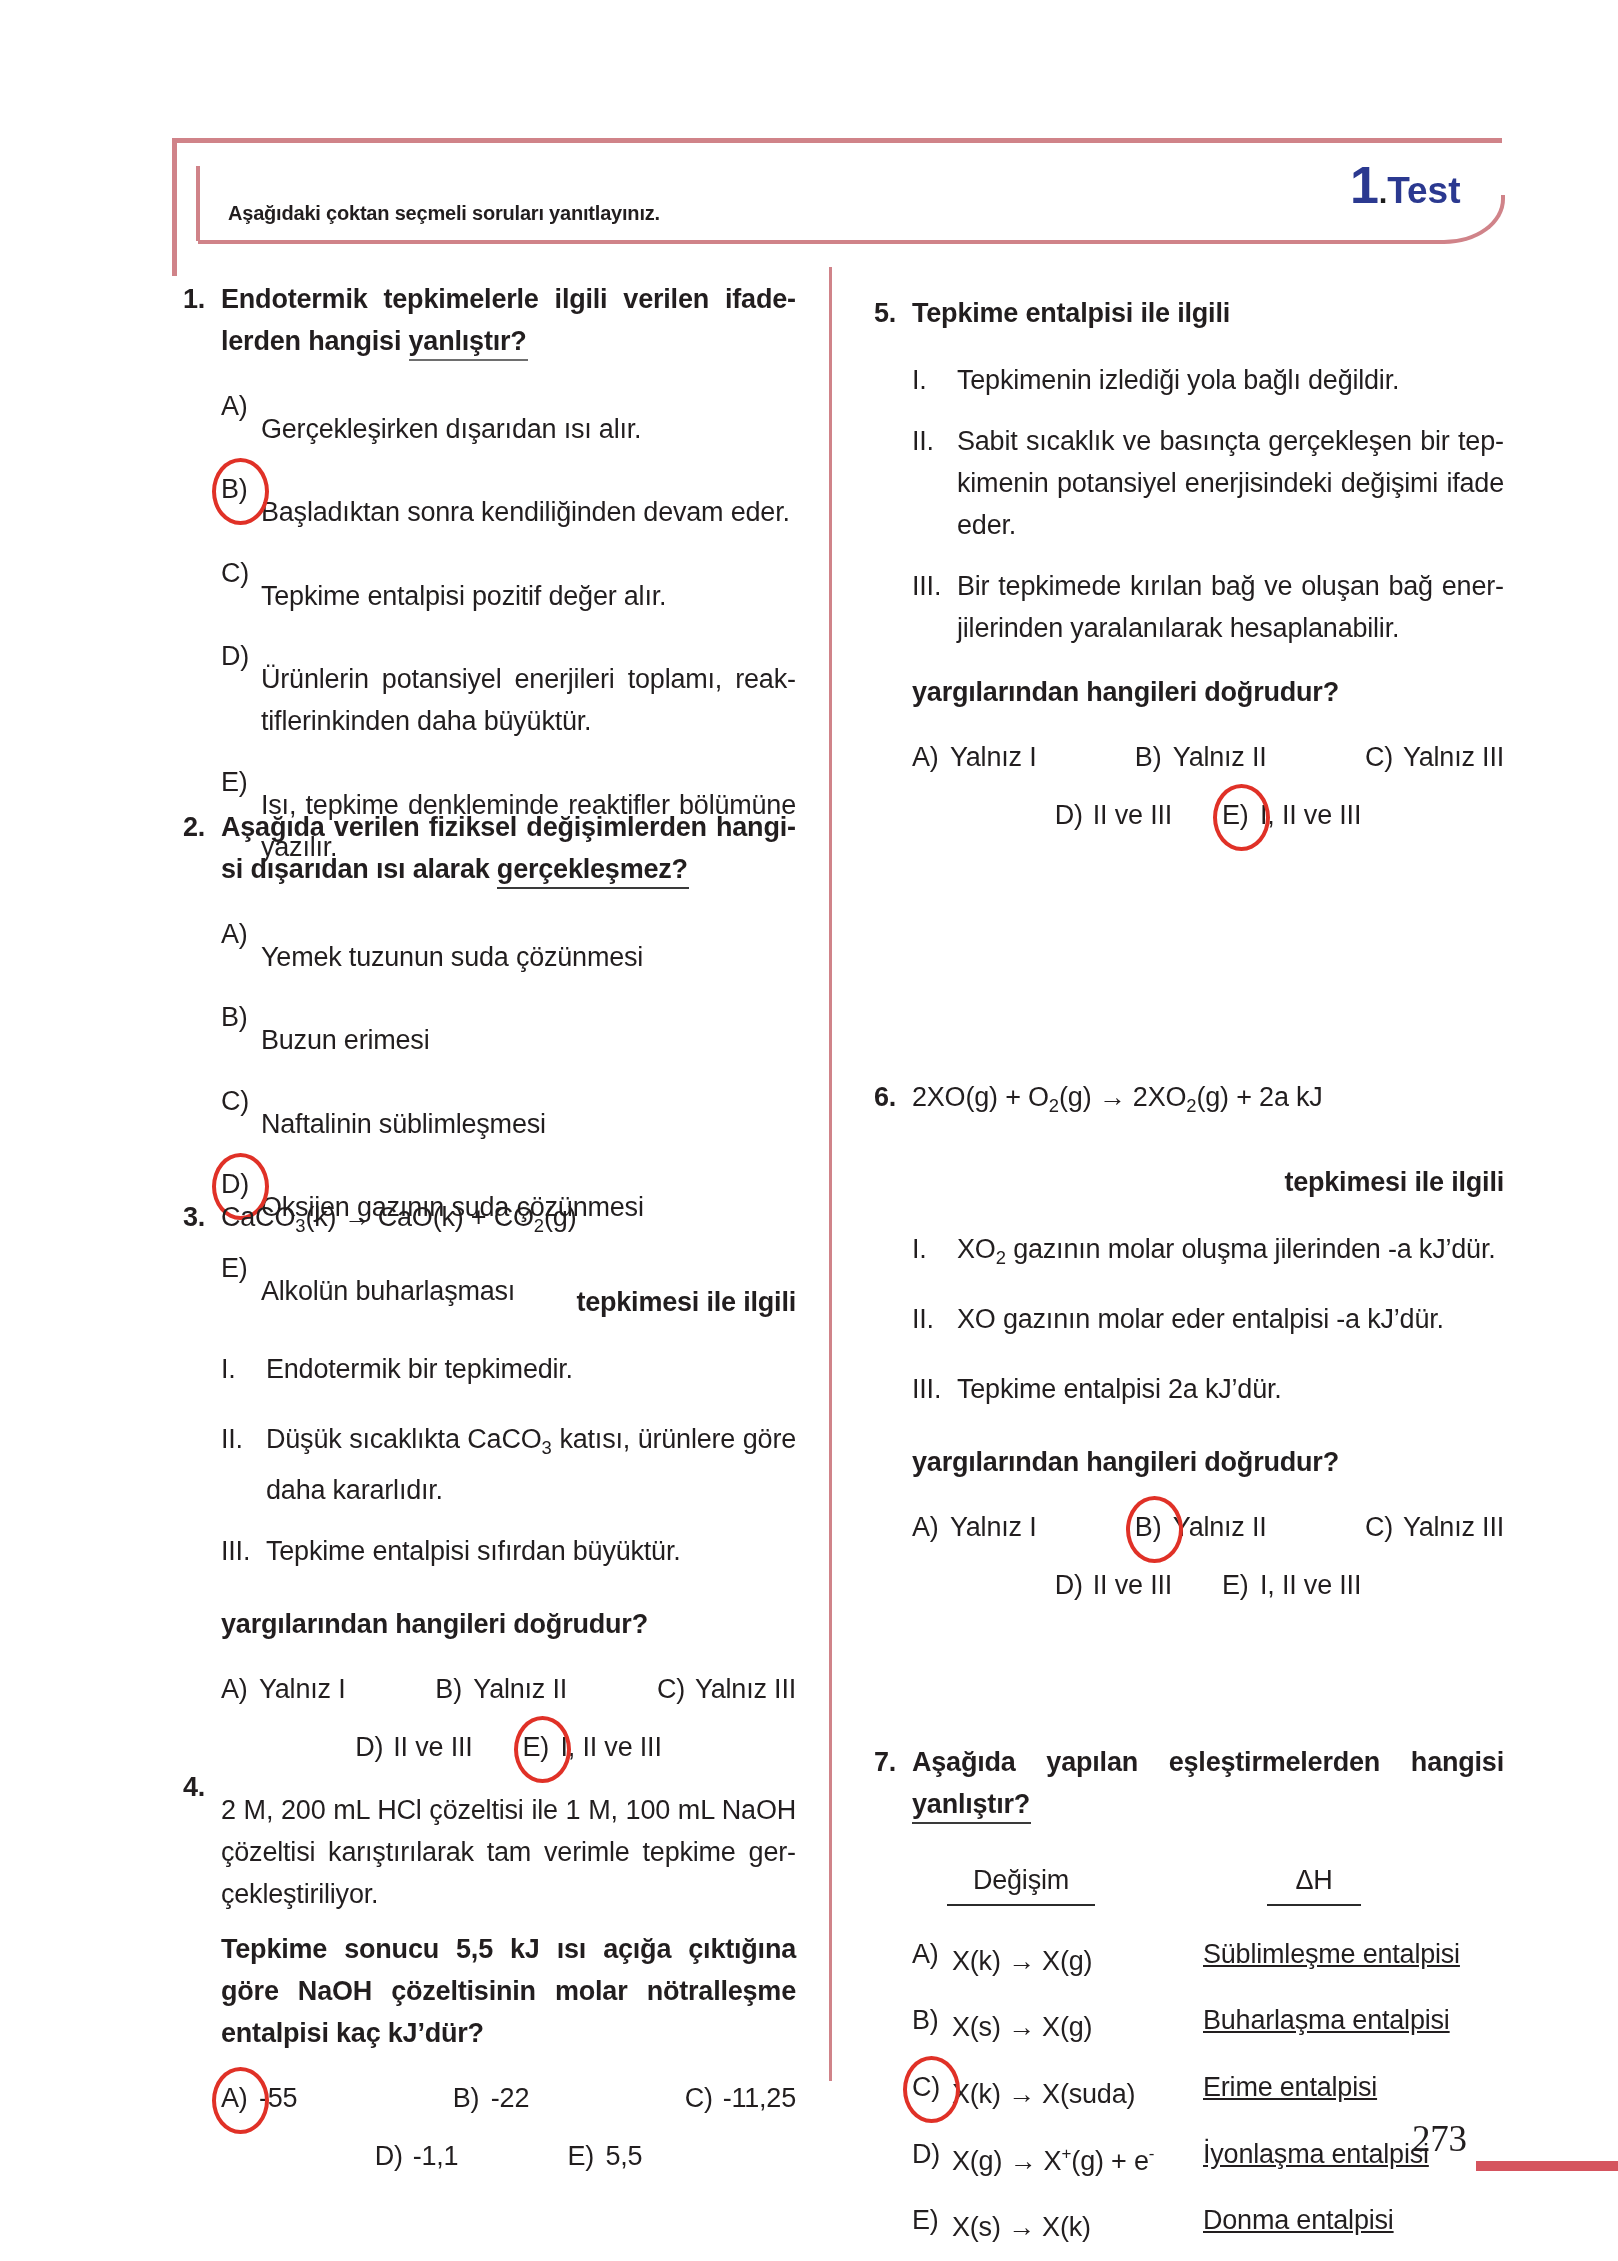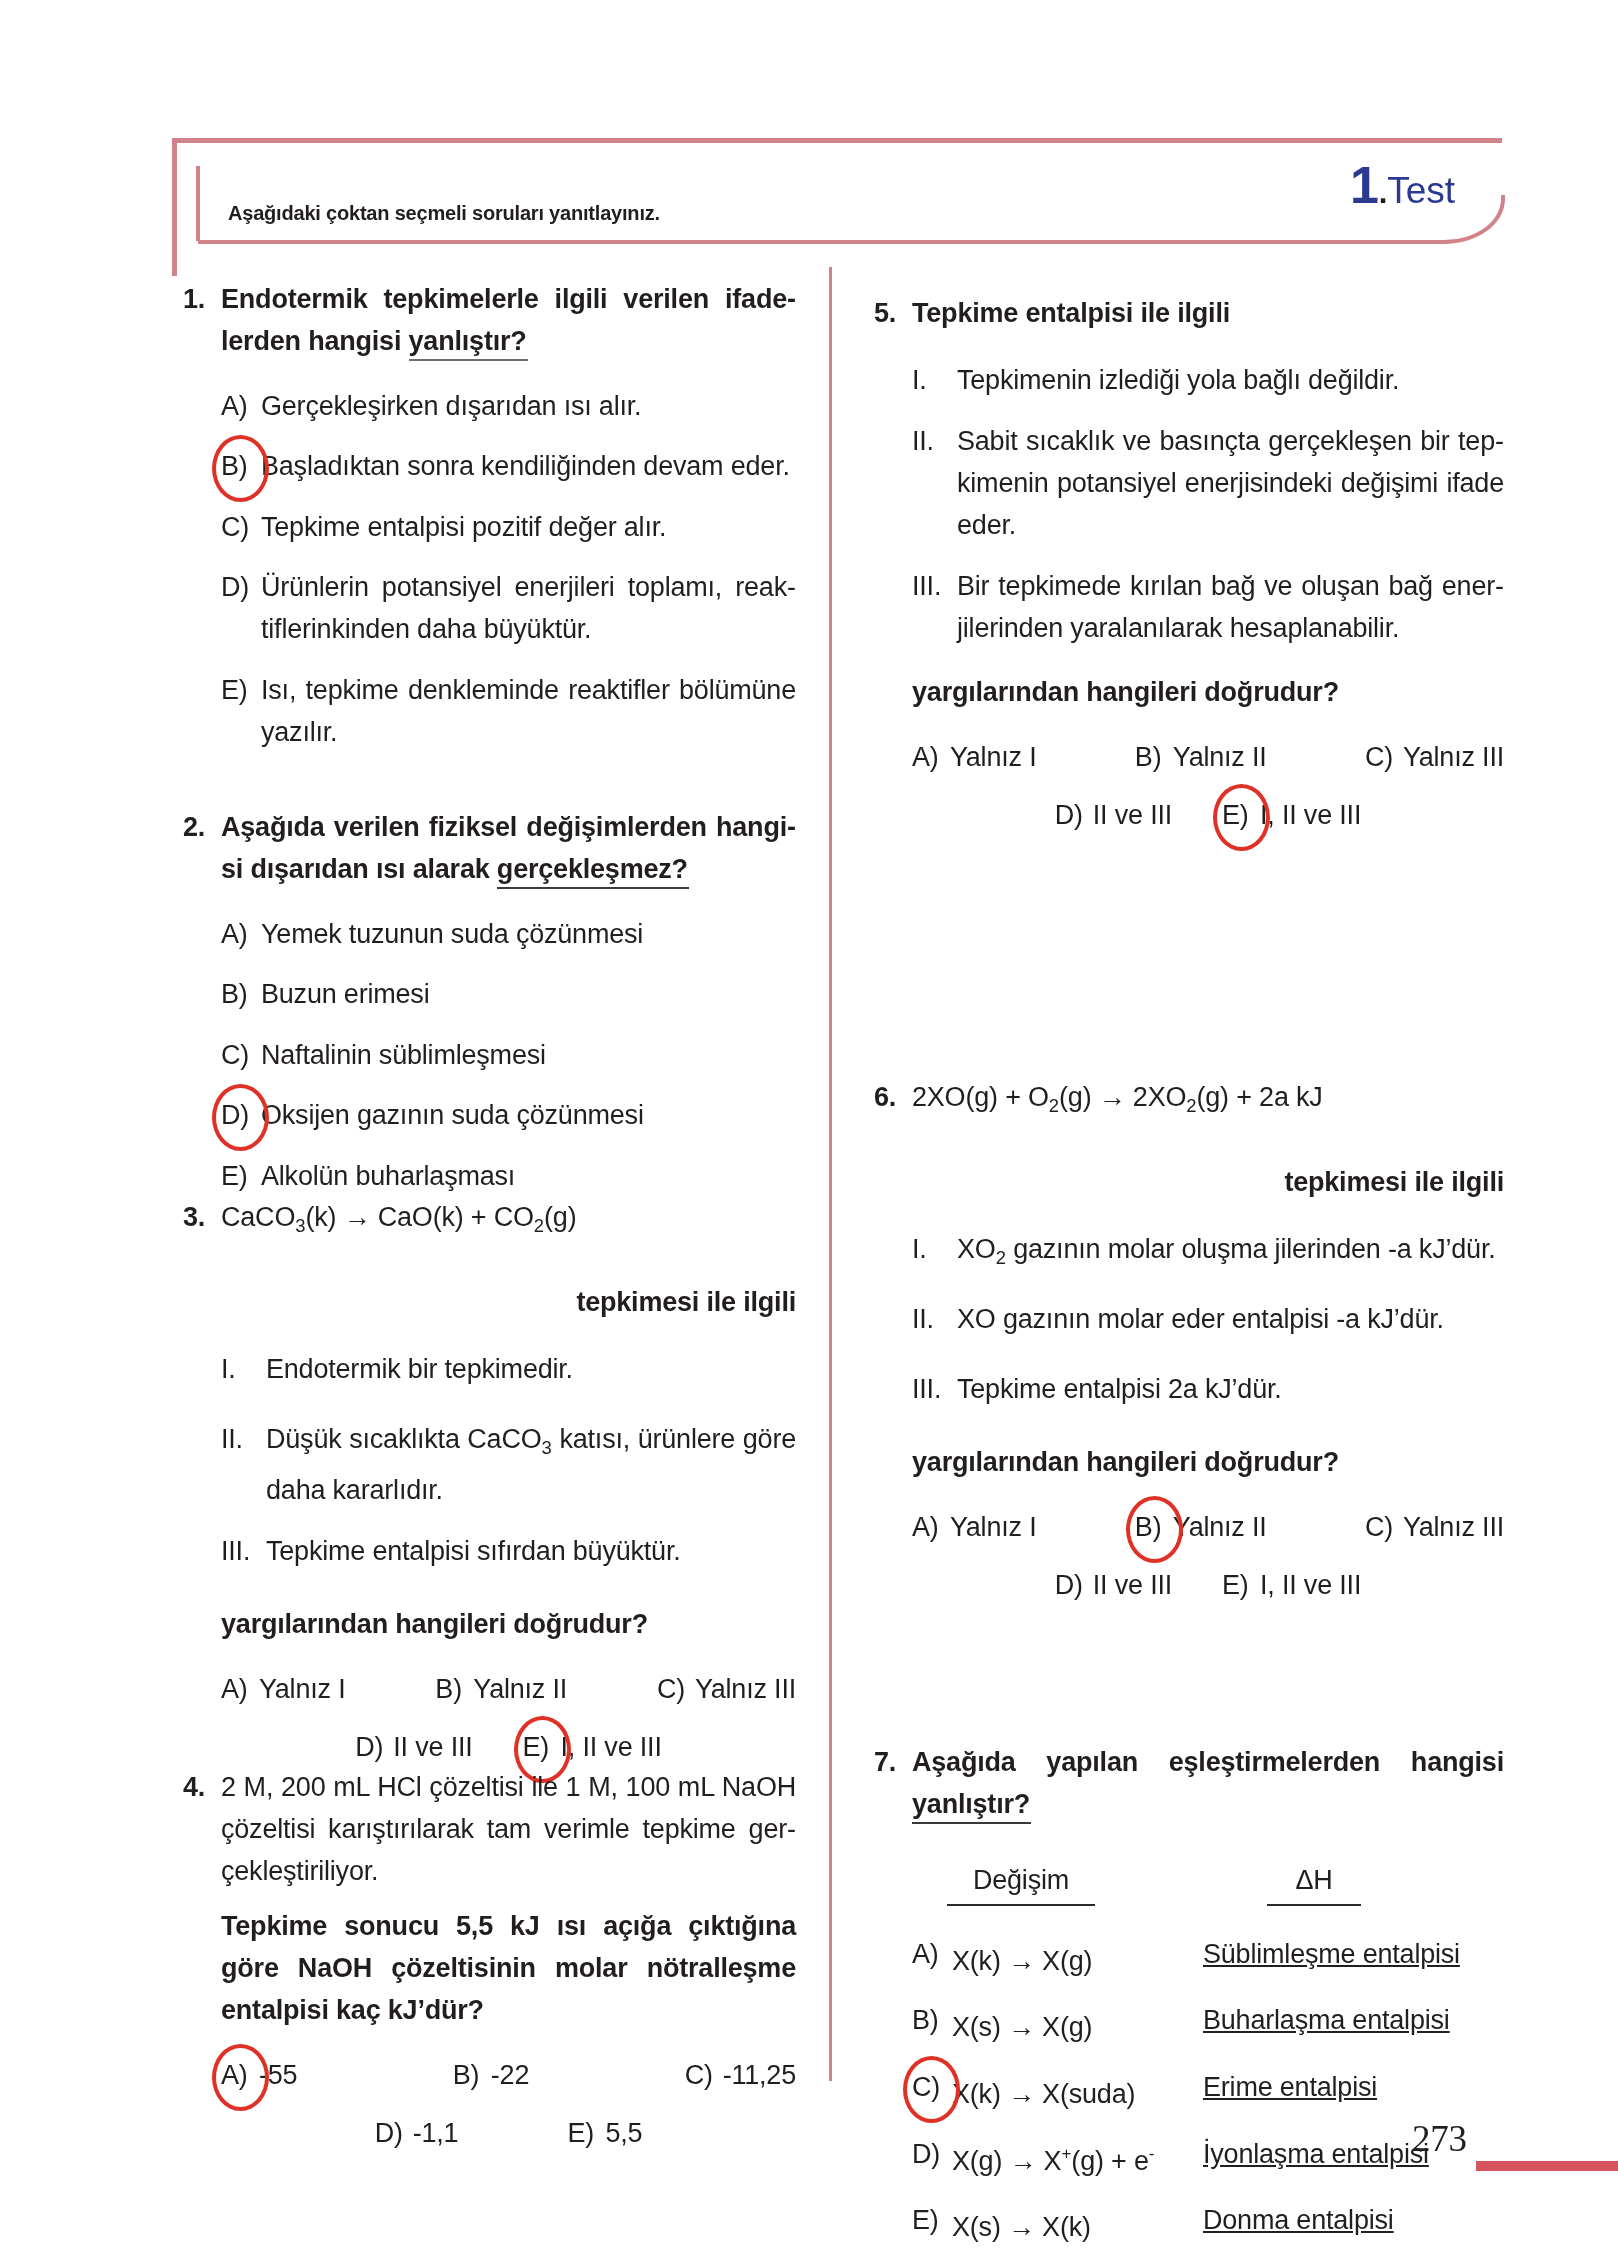--- a/index.html
+++ b/index.html
@@ -19,21 +19,21 @@
   .frame-leftline{left:172px;top:138px;width:4.8px;height:138px;background:var(--frame_pink);}
   .hbox-left{left:196px;top:166px;width:4.1px;height:75px;background:var(--frame_pink);}
   .hbox-curve{left:198px;top:195px;width:1303px;height:45px;
     border-bottom:4.1px solid var(--frame_pink);
     border-right:4.1px solid var(--frame_pink);
     border-bottom-right-radius:61px 45px;}
   .header-title{left:228px;top:196px;font-size:20px;font-weight:bold;line-height:34px;}
   .test-badge{left:1350px;top:164px;display:flex;align-items:baseline;}
   .tb-num{font-size:52px;font-weight:bold;color:var(--test_blue);}
   .tb-dot{font-size:31px;font-weight:bold;color:#1c1c1c;}
-  .tb-word{font-size:37px;font-weight:normal;color:var(--test_blue);letter-spacing:0;}
+  .tb-word{font-size:37px;font-weight:bold;color:var(--test_blue);letter-spacing:0;}
   .col-divider{left:829px;top:267px;width:3.4px;height:1814px;background:var(--frame_pink);}
   
   .page-number{left:1412px;top:2120px;font-size:37px;line-height:38px;font-family:Liberation Serif, serif;}
   .footer-bar{left:1476px;top:2161px;width:142px;height:10.2px;background:var(--footer_bar_red);}
   
   .q{position:absolute;display:flex;}
   .qnum{font-weight:bold;width:38px;flex:none;}
   .qbody{flex:1;min-width:0;}
   p{margin:0;}
   .stem{font-weight:bold;text-align:justify;}
@@ -42,21 +42,21 @@
   .formula{text-align:left;}
   .subtitle{font-weight:bold;margin-top:34px;margin-left:9.5px;text-align:right;}
   .item{display:flex;margin-top:19px;}
   .item:first-child{margin-top:24.5px;}
   .rlabel{width:45px;flex:none;}
   .itext{flex:1;text-align:justify;}
   .closing{font-weight:bold;margin-top:22px;}
   .opts .opt{display:flex;margin-top:18.4px;}
   .opts .opt:first-child{margin-top:23px;}
   .optletter{width:40px;flex:none;position:relative;}
-  .opttext{flex:1;text-align:justify;}
+  .opttext{flex:1;text-align:justify;margin-top:23px;}
   .orow1{display:flex;justify-content:space-between;margin-top:23px;}
   .orow2{display:flex;justify-content:center;gap:50px;margin-top:16.4px;}
   .orow2.wide{gap:109px;}
   .io{display:flex;}
   .io .optletter{width:38px;}
   .circled::after{
     content:"";position:absolute;left:-8.9px;top:-10.2px;
     width:49px;height:59px;
     border:4.1px solid var(--answer_red);
     border-radius:50%;

